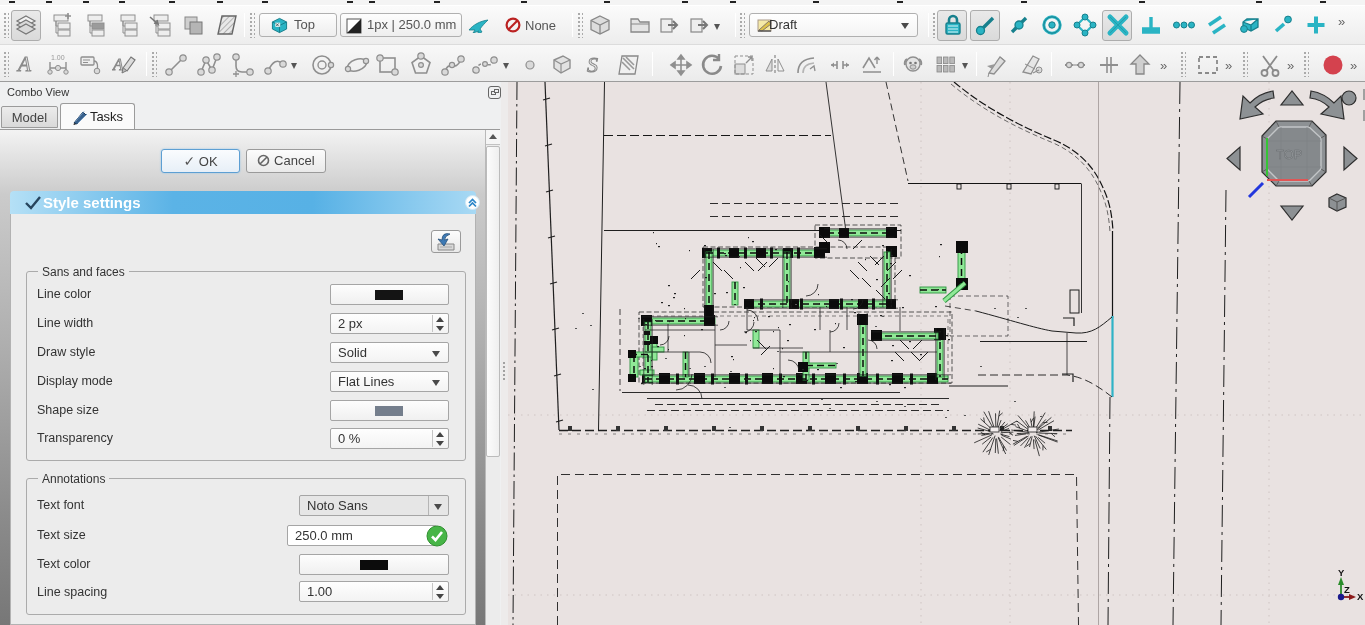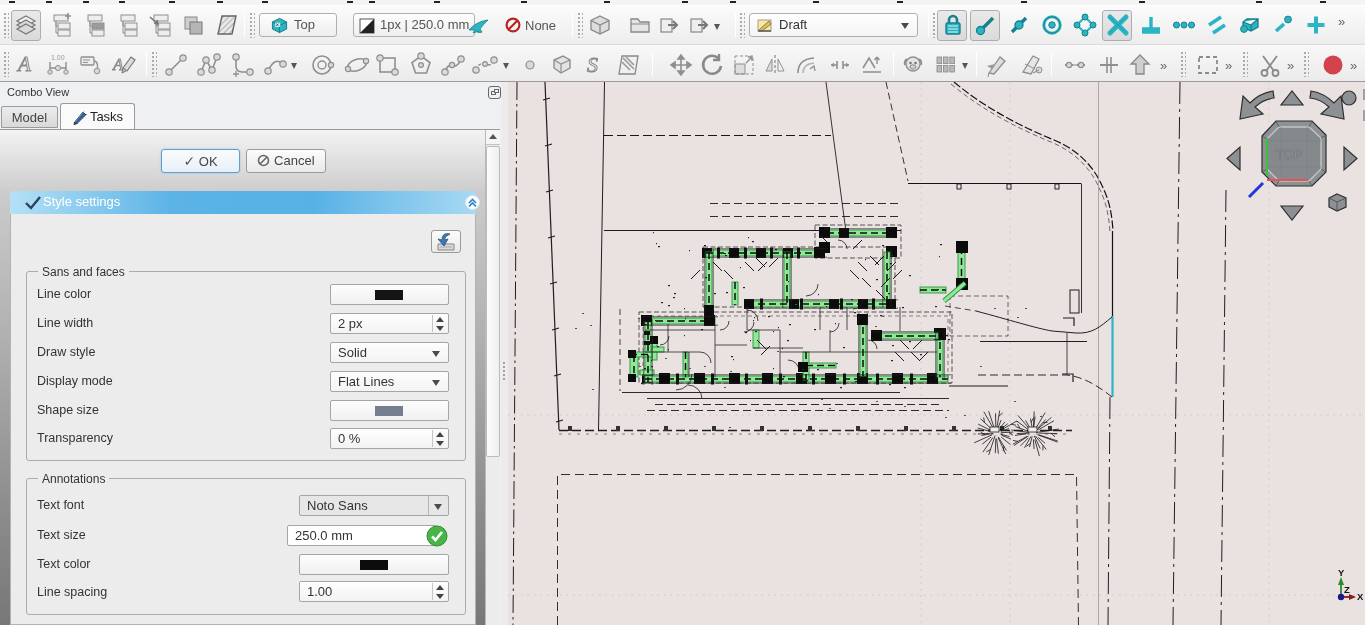--- a/index.html
+++ b/index.html
@@ -20,21 +20,21 @@
 #tab-model{left:1px;top:106px;width:57px;height:22px;background:linear-gradient(#ececec,#d9d9d9);border-radius:2px 2px 0 0;line-height:22px}
 #tab-tasks{left:60px;top:103px;width:75px;height:26px;background:#fafafa;border-bottom:0;border-radius:3px 3px 0 0;color:#222;line-height:25px}
 #taskbg{left:0;top:129px;width:500px;height:496px;background:linear-gradient(#f3f3f3 0%,#cbcbcb 13%,#b0b0b0 42%,#8d8d8d 76%,#777 100%);border-top:1px solid #9a9a9a;border-right:1px solid #9a9a9a}
 #sb{left:485px;top:130px;width:15px;height:495px;background:#ececec;border-left:1px solid #b9b9b9}
 #sb-up{left:486px;top:130px;width:14px;height:15px;background:#f5f5f5;border-bottom:1px solid #c2c2c2}
 #sb-handle{left:486px;top:146px;width:14px;height:311px;background:linear-gradient(90deg,#fcfcfc,#efefef);border:1px solid #bbb;border-radius:2px}
 #splitter{left:501px;top:82px;width:7px;height:543px;background:#edebeb}
 .btn{position:absolute;height:24px;border:1px solid #9a9a9a;border-radius:3px;background:linear-gradient(#fcfcfc,#e9e9e9);color:#444;font-size:13px;text-align:center;line-height:22px}
 #style-hd{left:10px;top:191px;width:466px;height:23px;border-radius:4px 4px 0 0;
  background:linear-gradient(90deg,#b5e0f6 0%,#5bb3e6 35%,#57b1e5 65%,#a8d9f4 100%);}
-#style-hd .txt{position:absolute;left:33px;top:3px;font-size:13px;font-weight:normal;color:#fff}
+#style-hd .txt{position:absolute;left:33px;top:3px;font-size:15px;font-weight:bold;color:#fff}
 #style-bd{left:10px;top:214px;width:466px;height:411px;background:#ececec;border:1px solid #b2b2b2;border-top:0}
 .combo,.spin,.edit{position:absolute;border:1px solid #a5a5a5;border-radius:2px;background:linear-gradient(#fefefe,#f3f3f3);font-size:13px;color:#333}
 .combo .cv,.spin .cv,.edit .cv{position:absolute;left:7px;top:2px;white-space:nowrap}
 .caret{position:absolute;width:0;height:0;border-left:4.5px solid transparent;border-right:4.5px solid transparent;border-top:6px solid #4a4a4a}
 .spindiv{position:absolute;right:15px;top:1px;bottom:1px;width:1px;background:#c5c5c5}
 .sup{position:absolute;right:4px;width:0;height:0;border-left:4px solid transparent;border-right:4px solid transparent;border-bottom:5px solid #444}
 .sdn{position:absolute;right:4px;width:0;height:0;border-left:4px solid transparent;border-right:4px solid transparent;border-top:5px solid #444}
 .grp{position:absolute;border:1px solid #ababab;border-radius:3px}
 .grplab{position:absolute;background:#ececec;padding:0 4px;font-size:12px;color:#333}
 .flab{position:absolute;left:37px;font-size:12.5px;color:#333}
@@ -124,21 +124,21 @@
         <span style="position:absolute;left:11px;top:3px"><svg width="17" height="17" viewBox="0 0 17 17" style="">
             <g transform="scale(0.7083333333333334)">
               <path d="M12 2 L22 7 L22 17 L12 22 L2 17 L2 7 Z" fill="#2ab4c4" stroke="#17808d" stroke-width="1.4"></path>
               <path d="M2 7 L12 12 L22 7 M12 12 L12 22" fill="none" stroke="#17808d" stroke-width="1.4"></path>
               <rect x="6" y="8" width="7" height="6" fill="#fff" opacity=".85"></rect>
               <path d="M7 9 l4 4 m0 -4 l-4 4" stroke="#333" stroke-width="1"></path>
             </g>
           </svg></span>
         <span style="position:absolute;left:34px">Top</span>
       </div>
-<div class="tbtn" style="left:353px;width:122px">
+<div class="tbtn" style="left:340px;width:122px">
         <span style="position:absolute;left:5px;top:4px"><svg width="16" height="16" viewBox="0 0 16 16" style="">
             <rect x="1" y="1" width="14" height="14" fill="#fff" stroke="#555"></rect>
             <path d="M1 15 L15 1 L15 15 Z" fill="#222"></path>
           </svg></span>
         <span style="position:absolute;left:26px">1px | 250.0 mm</span>
       </div>
 <div class="ticon" style="left:467px;top:11px"><svg width="22" height="16" viewBox="0 0 22 16" style="">
           <path d="M21 3 C13 4 6 8 2 13 L8 13 L6 16 L12 14 L10 17 L15 15 L13 12 C15 9 18 6 21 3 Z" fill="#2ab4c4" stroke="#17808d" stroke-width="0.8"></path>
         </svg></div>
 <div class="ticon" style="left:505px;top:11px"><svg width="16" height="16" viewBox="0 0 16 16" style="">
@@ -166,21 +166,21 @@
         </svg></div>
 <div class="chev" style="left:714px">▾</div>
 <div class="tsep" style="left:735px"></div>
 <div class="grip" style="left:739px"></div>
 <div class="tbtn" style="left:749px;width:169px;background:linear-gradient(#fff,#f4f4f4)">
         <span style="position:absolute;left:6px;top:3px"><svg width="18" height="18" viewBox="0 0 18 18" style="">
             <rect x="2" y="3" width="13" height="11" fill="#f5e9a8" stroke="#a98" stroke-width="1"></rect>
             <path d="M3 13 L13 4 L15 7 L6 14 Z" fill="#ddc24a" stroke="#876" stroke-width="1"></path>
             <path d="M2 14 h13" stroke="#555" stroke-width="1.4"></path>
           </svg></span>
-        <span style="position:absolute;left:29px;color:#333">Draft</span>
+        <span style="position:absolute;left:19px;color:#333">Draft</span>
         <span class="caret" style="right:8px;top:9px"></span>
       </div>
 <div class="tsep" style="left:928px"></div>
 <div class="grip" style="left:932px"></div>
 <div class="tframe" style="left:937px"></div>
 <div class="ticon" style="left:941px"><svg width="24" height="24" viewBox="0 0 24 24" style="">
           <rect x="5" y="10" width="14" height="11" rx="1.5" fill="#2ab4c4" stroke="#17808d" stroke-width="1.4"></rect>
           <path d="M8 10 V7 a4 4 0 0 1 8 0 v3" fill="none" stroke="#17808d" stroke-width="2.6"></path>
           <path d="M7 13 h10 M7 16 h10 M7 19 h10" stroke="#d9f4f7" stroke-width="1.2"></path>
         </svg></div>

